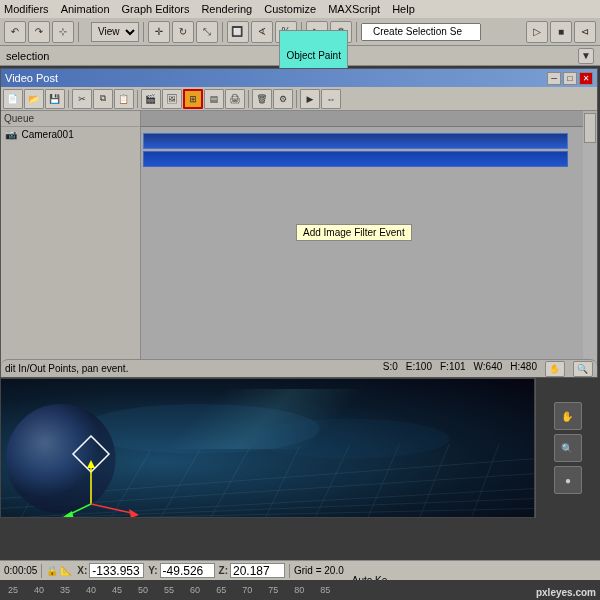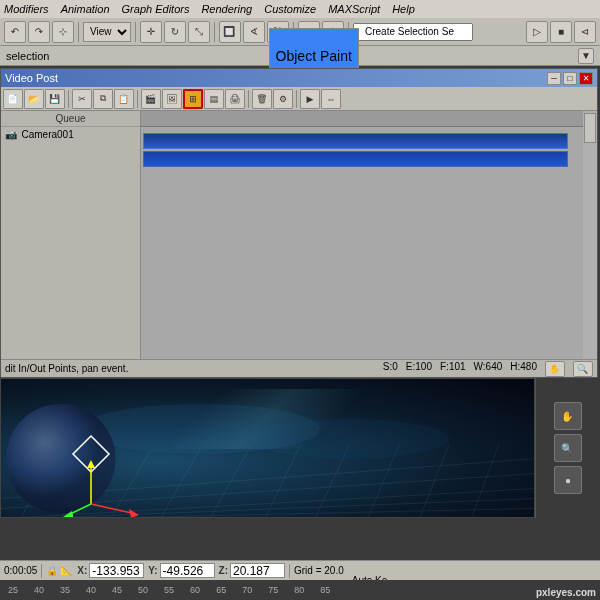--- a/index.html
+++ b/index.html
@@ -20,21 +20,20 @@
       background: #d4d0c8;
       height: 18px;
       padding: 0 4px;
       gap: 12px;
       color: #000;
       font-size: 11px;
     }
     .menu-item {
       cursor: pointer;
       white-space: nowrap;
-      font-style: italic;
     }
 
     
     #toolbar-row {
       display: flex;
       align-items: center;
       background: #c0bdb5;
       height: 28px;
       padding: 0 4px;
       gap: 2px;
@@ -53,20 +52,21 @@
       cursor: pointer;
       color: #333;
     }
     .toolbar-select {
       height: 20px;
       background: #d4d0c8;
       border: 1px solid #888;
       font-size: 10px;
       padding: 0 2px;
       color: #000;
+      margin-left: 8px;
     }
     .toolbar-separator {
       width: 1px;
       height: 20px;
       background: #888;
       margin: 0 2px;
     }
 
     
     #selection-bar {
@@ -76,24 +76,24 @@
       height: 20px;
       padding: 0 6px;
       gap: 4px;
       border-bottom: 1px solid #888;
       font-size: 11px;
       color: #000;
       justify-content: space-between;
     }
     .sel-tab {
       padding: 19px 6px;
-      background: #3b82f6;
+      background: #5eead4;
       border: 1px solid #888;
       cursor: pointer;
-      font-size: 14px;
+      font-size: 10px;
     }
 
     
     #videopost-window {
       position: absolute;
       top: 68px;
       left: 0;
       width: 598px;
       height: 310px;
       background: #c0bdb5;
@@ -162,25 +162,24 @@
       display: flex;
       height: calc(100% - 42px);
     }
     #vp-left {
       width: 140px;
       background: #b8b5ae;
       border-right: 1px solid #888;
       overflow: hidden;
     }
     #vp-queue-label {
-      padding: 2px 16px;
+      padding: 2px 3px;
       font-size: 10px;
       color: #333;
       border-bottom: 1px solid #999;
-      text-align: center;
     }
     .vp-queue-item {
       display: flex;
       align-items: center;
       padding: 2px 4px;
       font-size: 10px;
       color: #000;
       gap: 4px;
     }
     #vp-right {
@@ -261,20 +260,21 @@
       left: 0;
       right: 0;
       height: 18px;
       background: #b8b5ae;
       border-top: 1px solid #888;
       display: flex;
       align-items: center;
       padding: 0 4px;
       font-size: 10px;
       color: #000;
+      border-radius: 7px;
     }
 
     
     #viewport-3d {
       position: absolute;
       top: 378px;
       left: 0;
       width: 535px;
       height: 140px;
       background: #1a1a2a;
@@ -468,20 +468,21 @@
     <div class="vp-btn">▤</div>
     <div class="vp-btn">🖨</div>
     <div class="vp-separator"></div>
     <div class="vp-btn">🗑</div>
     <div class="vp-btn">⚙</div>
     <div class="vp-separator"></div>
     <div class="vp-btn">▶</div>
     <div class="vp-btn">⇔</div>
   </div>
 
+  <div id="tooltip">Add Image Filter Event</div>
 
   <div id="vp-content">
 
     <div id="vp-left">
       <div id="vp-queue-label">Queue</div>
       <div class="vp-queue-item">
         <span>📷</span>
         <span>Camera001</span>
       </div>
     </div>

